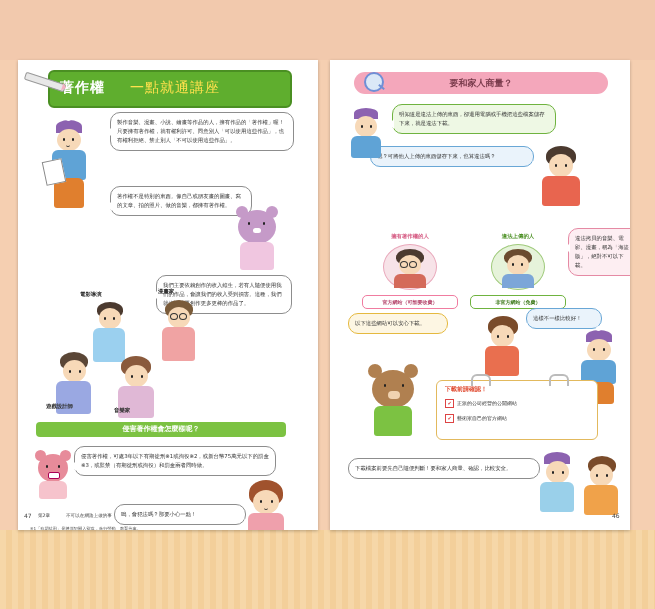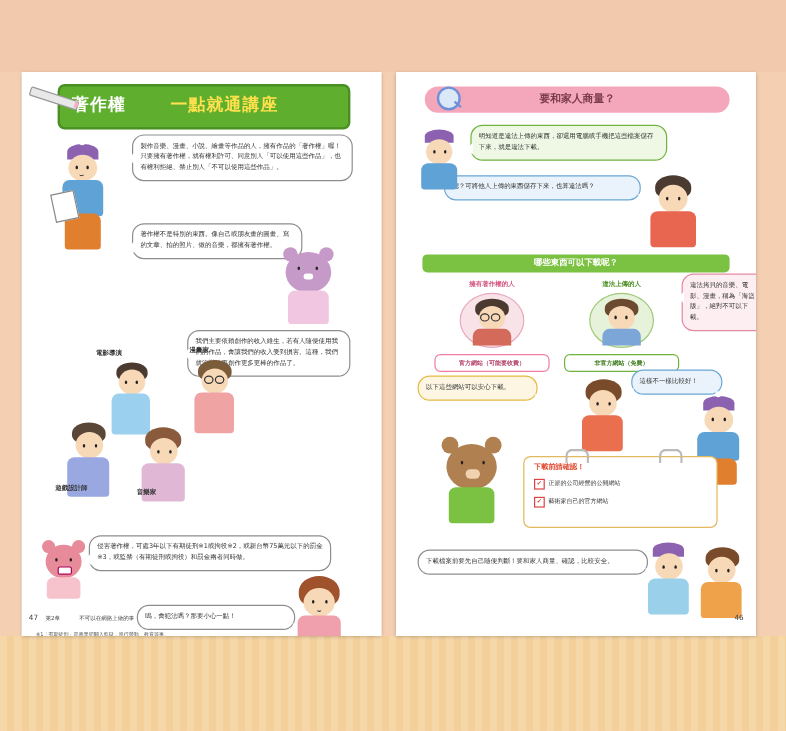--- a/index.html
+++ b/index.html
@@ -76,21 +76,21 @@
 
 <div class="spread">
 
   <div class="stripe-top"></div>
   <div class="stripe"></div>
 
   <div class="page page-left">
 
     <div style="position:absolute;left:30px;top:10px;width:240px;height:34px;background:#5fae2e;border-radius:6px;border:2px solid #4a8f22;">
       <div style="position:absolute;left:10px;top:7px;font-size:14px;font-weight:bold;color:#fff;letter-spacing:1px;">著作權</div>
-      <div style="position:absolute;left:92px;top:7px;font-size:14px;font-weight:bold;color:#ffe14d;letter-spacing:1px;">一點就通講座</div>
+      <div style="position:absolute;left:80px;top:7px;font-size:14px;font-weight:normal;color:#ffe14d;letter-spacing:1px;">一點就通講座</div>
     </div>
 
     <div style="position:absolute;left:6px;top:18px;width:40px;height:6px;background:#e8e8e8;border:1px solid #999;border-radius:2px;transform:rotate(18deg);"></div>
     <div style="position:absolute;left:44px;top:24px;width:0;height:0;border:4px solid transparent;border-left-color:#f4b0c0;transform:rotate(18deg);"></div>
 
     <div class="bubble tailL" style="left:92px;top:52px;width:170px;">
       <span>製作音樂、漫畫、小說、繪畫等作品的人，擁有作品的「著作權」喔！只要擁有著作權，就有權利許可、同意別人「可以使用這些作品」，也有權利拒絕、禁止別人「不可以使用這些作品」。</span>
     </div>
 
     <div class="bubble tailL" style="left:92px;top:126px;width:128px;">
@@ -152,20 +152,23 @@
 
     <div class="ch" style="left:96px;top:296px;width:46px;height:66px;">
       <div class="hair" style="left:7px;top:0;width:30px;height:20px;background:#8a5a3c;"></div>
       <div class="head" style="left:11px;top:9px;width:23px;height:22px;background:#f7d9b8;"></div>
       <div class="eye" style="left:17px;top:19px;"></div>
         <div class="eye" style="left:27px;top:19px;"></div>
       <div class="body" style="left:4px;top:30px;width:36px;height:32px;background:#e0b8d6;"></div>
     </div>
     <div class="caption" style="left:96px;top:347px;">音樂家</div>
 
+    <div class="band-green" style="position:absolute;left:18px;top:362px;width:250px;height:15px;line-height:15px;font-size:7px;">
+      <span>侵害著作權會怎麼樣呢？</span>
+    </div>
 
     <div class="bubble tailL" style="left:56px;top:386px;width:188px;">
       <span>侵害著作權，可處3年以下有期徒刑※1或拘役※2，或新台幣75萬元以下的罰金※3，或監禁（有期徒刑或拘役）和罰金兩者同時做。</span>
     </div>
 
     <div class="ch" style="left:12px;top:388px;width:44px;height:52px;">
       <div class="head" style="left:8px;top:6px;width:30px;height:28px;background:#e78b9a;"></div>
       <div class="head" style="left:5px;top:2px;width:11px;height:11px;background:#e78b9a;"></div>
       <div class="head" style="left:30px;top:2px;width:11px;height:11px;background:#e78b9a;"></div>
       <div class="eye" style="left:16px;top:17px;"></div>
@@ -222,23 +225,20 @@
     </div>
 
     <div class="ch" style="left:206px;top:86px;width:56px;height:62px;">
       <div class="hair" style="left:10px;top:0;width:30px;height:20px;background:#4b3a2f;"></div>
       <div class="head" style="left:13px;top:8px;width:24px;height:23px;background:#f7d9b8;"></div>
       <div class="eye" style="left:19px;top:18px;"></div>
         <div class="eye" style="left:29px;top:18px;"></div>
       <div class="body" style="left:6px;top:30px;width:38px;height:30px;background:#e8654f;"></div>
     </div>
 
-    <div class="band-green" style="position:absolute;left:22px;top:152px;width:256px;height:15px;line-height:15px;font-size:7px;">
-      <span>哪些東西可以下載呢？</span>
-    </div>
 
     <div style="position:absolute;left:32px;top:173px;width:96px;">
       <div style="font-size:5.4px;color:#d4567f;font-weight:bold;text-align:center;">擁有著作權的人</div>
       <div style="margin:4px auto 0;width:52px;height:44px;border-radius:50%;background:#f7e3e8;border:1.2px solid #e9a8bb;position:relative;">
         <div class="hair" style="left:12px;top:4px;width:28px;height:16px;background:#4b3a2f;"></div>
         <div class="head" style="left:15px;top:10px;width:22px;height:20px;background:#f7d9b8;"></div>
         <div class="glasses" style="left:16px;top:16px;"></div>
           <div class="glasses" style="left:25px;top:16px;"></div>
         <div class="body" style="left:10px;top:29px;width:32px;height:14px;background:#d46a5a;border-radius:6px 6px 0 0;"></div>
       </div>

